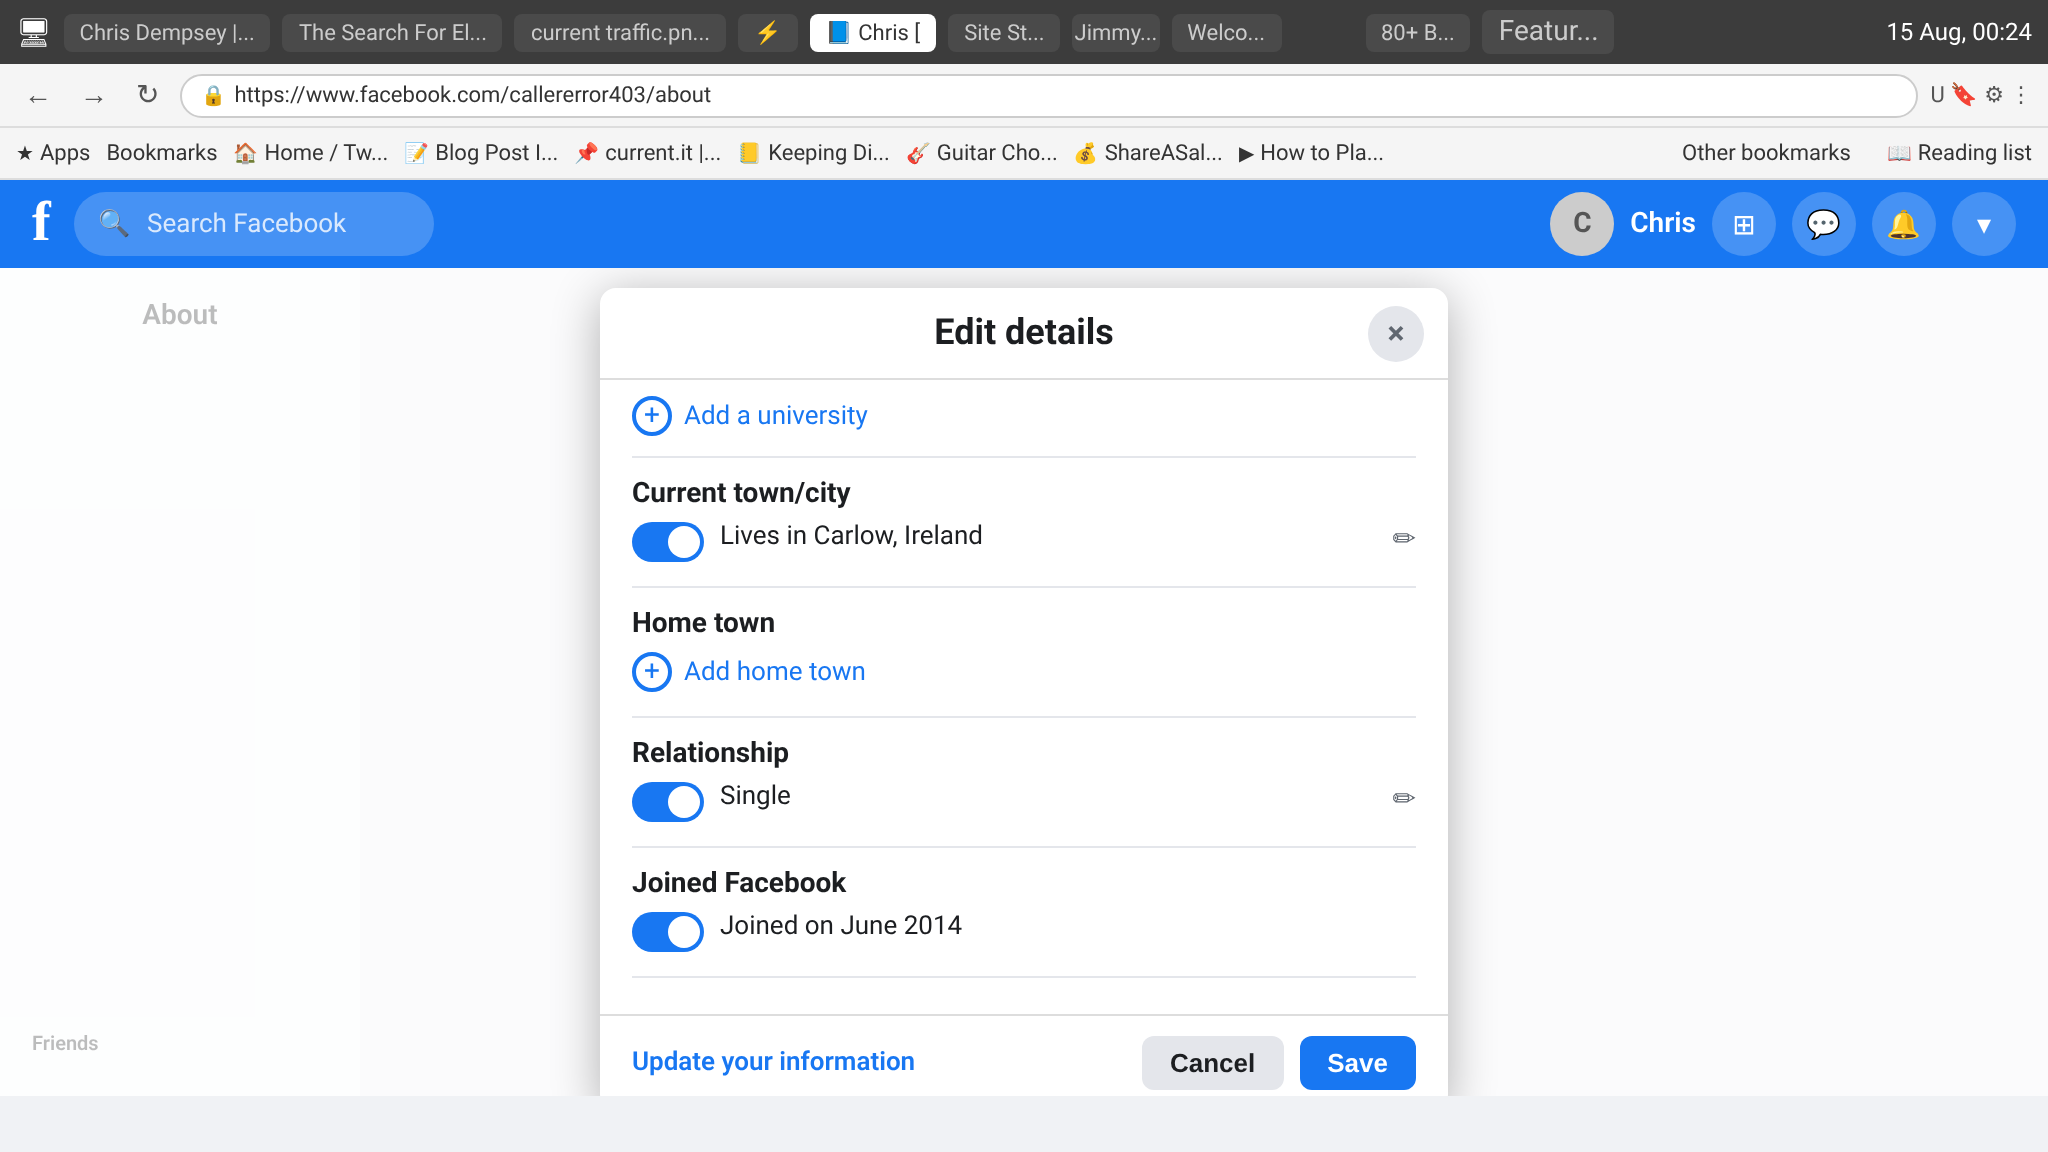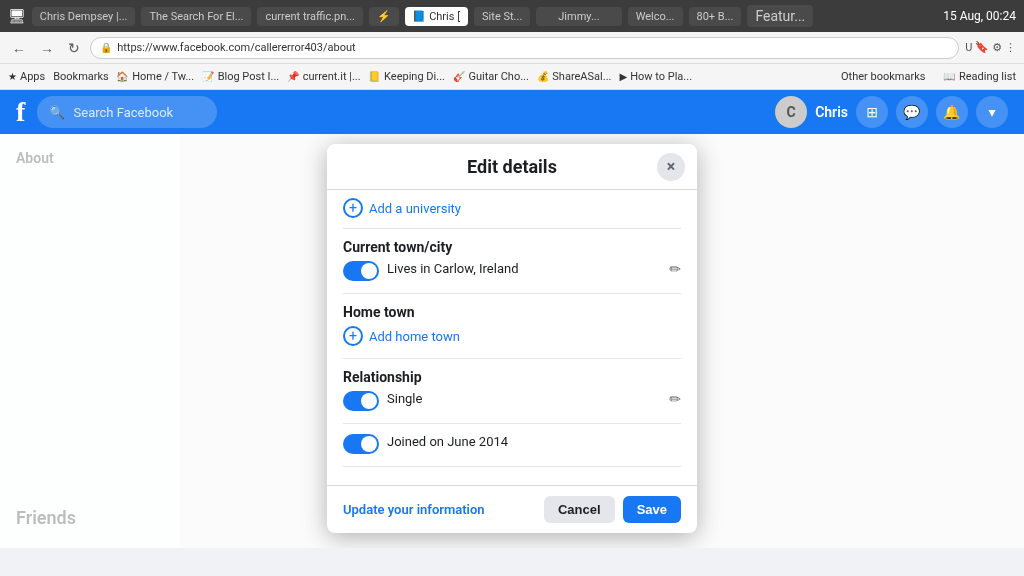--- a/index.html
+++ b/index.html
@@ -148,21 +148,21 @@
       align-items: flex-start;
       justify-content: center;
       padding-top: 10px;
     }
 
     
     .modal {
       background: white;
       border-radius: 8px;
       box-shadow: 0 4px 24px rgba(0,0,0,0.3);
-      width: 370px;
+      width: 424px;
       max-height: 420px;
       overflow: hidden;
       display: flex;
       flex-direction: column;
     }
     .modal-header {
       padding: 12px 16px;
       border-bottom: 1px solid #ddd;
       display: flex;
       align-items: center;
@@ -328,49 +328,50 @@
 
     
     .fb-left-panel {
       position: absolute;
       left: 0;
       top: 0;
       width: 180px;
       height: 100%;
       background: rgba(255,255,255,0.6);
       padding: 16px;
+      text-align: center;
     }
     .about-link {
       font-size: 14px;
       color: #1c1e21;
       font-weight: 600;
     }
     .friends-label {
-      font-size: 18px;
+      font-size: 10px;
       color: #1c1e21;
       font-weight: 600;
       position: absolute;
       bottom: 20px;
       left: 16px;
     }
   </style>
 </head>
 <body>
 
 <div class="browser-titlebar">
   <span style="font-size:14px;">🖥</span>
   <span style="background:#4a4a4a;color:#ccc;padding:3px 8px;border-radius:4px;font-size:11px;">Chris Dempsey |...</span>
   <span style="background:#4a4a4a;color:#ccc;padding:3px 8px;border-radius:4px;font-size:11px;">The Search For El...</span>
   <span style="background:#4a4a4a;color:#ccc;padding:3px 8px;border-radius:4px;font-size:11px;">current traffic.pn...</span>
   <span style="background:#4a4a4a;color:#ccc;padding:3px 8px;border-radius:4px;font-size:11px;">⚡</span>
   <span style="background:#fff;color:#333;padding:3px 8px;border-radius:4px;font-size:11px;">📘 Chris [</span>
   <span style="background:#4a4a4a;color:#ccc;padding:3px 8px;border-radius:4px;font-size:11px;">Site St...</span>
-  <span style="background:#4a4a4a;color:#ccc;padding:3px 22px;border-radius:4px;font-size:11px;">Jimmy...</span>
+  <span style="background:#4a4a4a;color:#ccc;padding:3px 1px;border-radius:4px;font-size:11px;">Jimmy...</span>
   <span style="background:#4a4a4a;color:#ccc;padding:3px 8px;border-radius:4px;font-size:11px;">Welco...</span>
-  <span style="background:#4a4a4a;color:#ccc;padding:3px 8px;border-radius:4px;font-size:11px;">80+ B...</span>
+  <span style="background:#4a4a4a;color:#ccc;padding:3px 8px;border-radius:4px;font-size:11px;margin-left:36px;">80+ B...</span>
   <span style="background:#4a4a4a;color:#ccc;padding:3px 8px;border-radius:4px;font-size:14px;">Featur...</span>
   <span style="margin-left:auto;">15 Aug, 00:24</span>
 </div>
 
 <div class="browser-toolbar">
   <span class="nav-btn">←</span>
   <span class="nav-btn">→</span>
   <span class="nav-btn">↻</span>
   <div class="url-bar">
     <span style="color:#666;font-size:10px;">🔒</span>
@@ -497,20 +498,21 @@
           <div class="toggle-row">
             <div class="toggle"></div>
             <span class="toggle-text">Single</span>
             <span class="edit-icon">✏</span>
           </div>
         </div>
 
         <div class="divider"></div>
 
         <div class="section-row">
+          <div class="section-label">Joined Facebook</div>
           <div class="toggle-row">
             <div class="toggle"></div>
             <span class="toggle-text">Joined on June 2014</span>
           </div>
         </div>
 
         <div class="divider"></div>
 
 
       </div>

